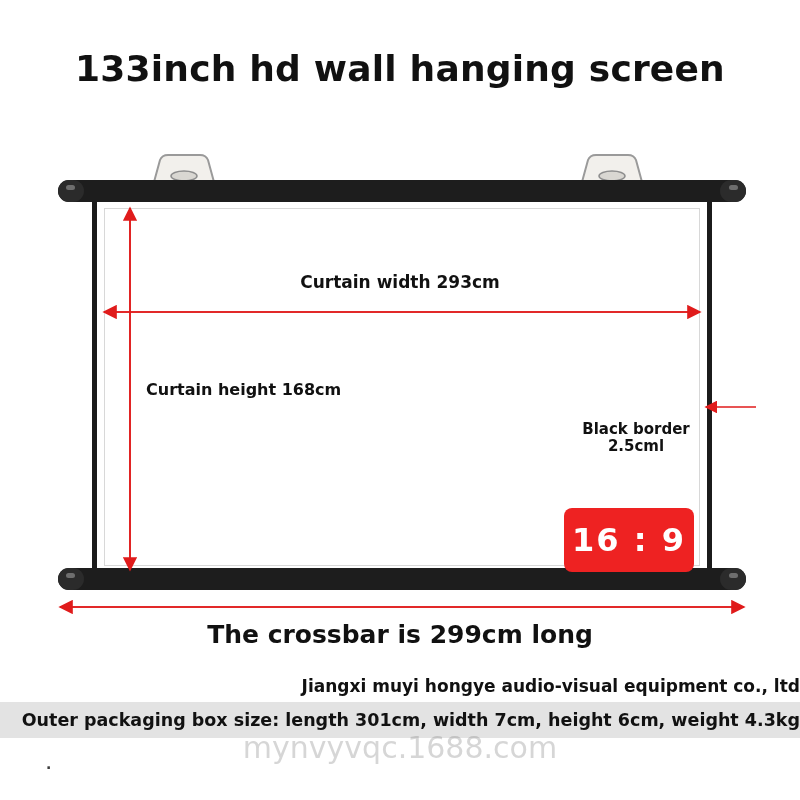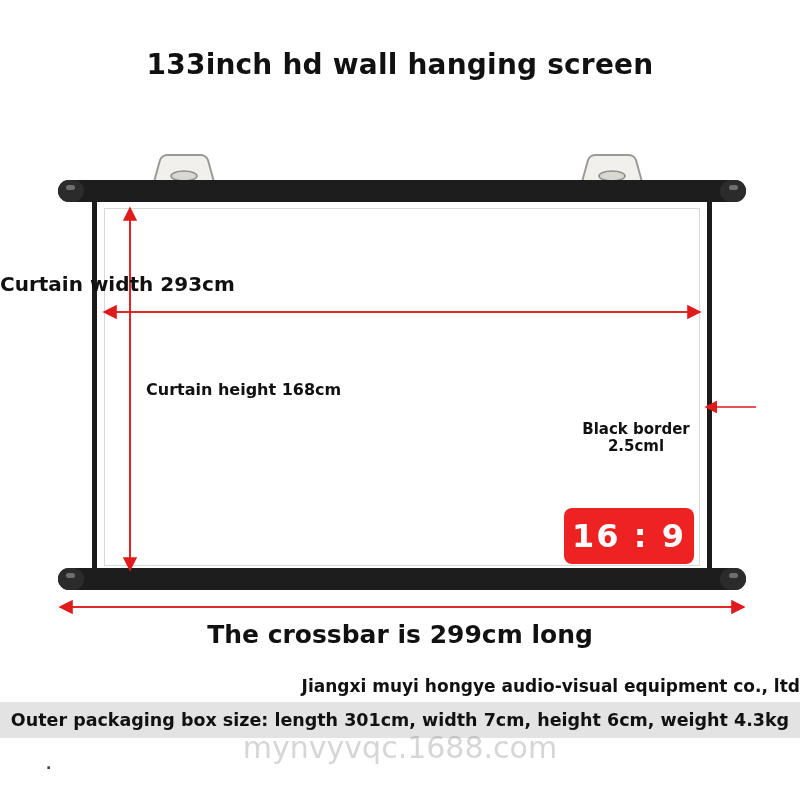--- a/index.html
+++ b/index.html
@@ -20,21 +20,21 @@
     height: 800px;
   }
 
   
   .title {
     position: absolute;
     top: 48px;
     left: 0;
     width: 800px;
     text-align: center;
-    font-size: 28px;
+    font-size: 36px;
     font-weight: bold;
     color: #111111;
     letter-spacing: 0.2px;
   }
 
   
   .ring-label {
     position: absolute;
     top: 141px;
     left: 0;
@@ -106,21 +106,22 @@
     background: #6e6e6e;
     top: 5px;
   }
 
   
   .dim-width-label {
     position: absolute;
     top: 272px;
     left: 0;
     width: 800px;
-    font-size: 20px;
+    text-align: center;
+    font-size: 17px;
     font-weight: bold;
     color: #111111;
   }
   .dim-height-label {
     position: absolute;
     top: 380px;
     left: 146px;
     font-size: 16px;
     font-weight: bold;
     color: #111111;
@@ -147,21 +148,21 @@
     font-weight: bold;
     color: #111111;
   }
 
   
   .ratio-badge {
     position: absolute;
     left: 564px;
     top: 508px;
     width: 130px;
-    height: 56px;
+    height: 64px;
     background: #ee2222;
     border-radius: 8px;
     display: flex;
     align-items: center;
     justify-content: center;
   }
   .ratio-badge span {
     color: #ffffff;
     font-size: 32px;
     font-weight: bold;
@@ -183,21 +184,21 @@
   
   .pack-bar {
     position: absolute;
     left: 0;
     top: 702px;
     width: 800px;
     height: 36px;
     background: #e3e3e3;
     display: flex;
     align-items: center;
-    justify-content: center;
+    justify-content: flex-end;
   }
   .pack-bar span {
     font-size: 17.5px;
     font-weight: bold;
     color: #111111;
   }
 
   
   .footnote {
     position: absolute;

